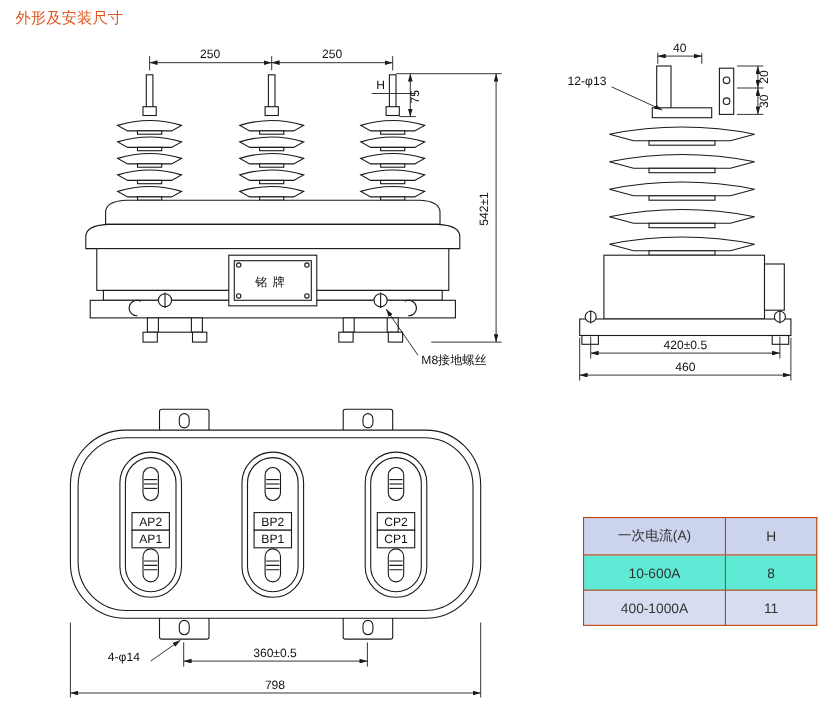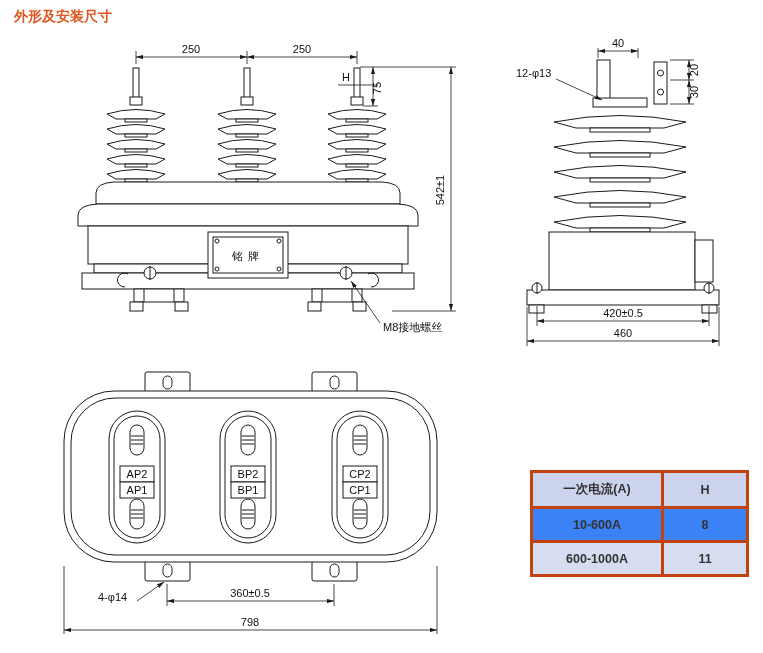--- a/index.html
+++ b/index.html
@@ -1,27 +1,27 @@
 <!DOCTYPE html>
 <html><head>
 <meta charset="utf-8">
 <style>
   html,body{margin:0;padding:0;}
   body{width:763px;height:653px;background:#ffffff;position:relative;overflow:hidden;
        font-family:"Liberation Sans",sans-serif;}
-  .title{position:absolute;left:14px;top:8px;font-size:14px;font-weight:bold;color:#e25620;}
+  .title{position:absolute;left:14px;top:8px;font-size:14px;font-weight:normal;color:#e25620;}
   svg.drawing{position:absolute;left:0;top:0;}
   svg text{font-family:"Liberation Sans",sans-serif;font-size:11px;fill:#111;stroke:none;}
   .spec-table{position:absolute;left:530px;top:470px;border-collapse:collapse;
               font-size:12.5px;color:#333;table-layout:fixed;}
-  .spec-table th,.spec-table td{border:3px solid #c2410c;text-align:center;font-weight:bold;padding:0;}
+  .spec-table th,.spec-table td{border:1px solid #c2410c;text-align:center;font-weight:normal;padding:0;}
   .spec-table th{background:#ccd3ec;height:33px;}
   .spec-table .col-a{width:128px;}
   .spec-table .col-b{width:82px;}
-  .spec-table tr.r1 td{background:#3b82f6;height:31px;text-align:center;}
+  .spec-table tr.r1 td{background:#5eead4;height:31px;text-align:center;}
   .spec-table tr.r2 td{background:#d6ddf1;height:31px;}
 </style>
 </head>
 <body>
 
 <div class="title">外形及安装尺寸</div>
 
 <svg class="drawing" width="763" height="653" viewBox="0 0 763 653">
   <defs>
     <marker id="arr" viewBox="0 0 10 6" refX="10" refY="3" markerWidth="9" markerHeight="5.4" orient="auto-start-reverse">
@@ -263,17 +263,17 @@
       <th class="col-a">一次电流(A)</th>
       <th class="col-b">H</th>
     </tr>
   </thead>
   <tbody>
     <tr class="r1">
       <td>10-600A</td>
       <td>8</td>
     </tr>
     <tr class="r2">
-      <td>600-1000A</td>
+      <td>400-1000A</td>
       <td>11</td>
     </tr>
   </tbody>
 </table>
 
 </body></html>

